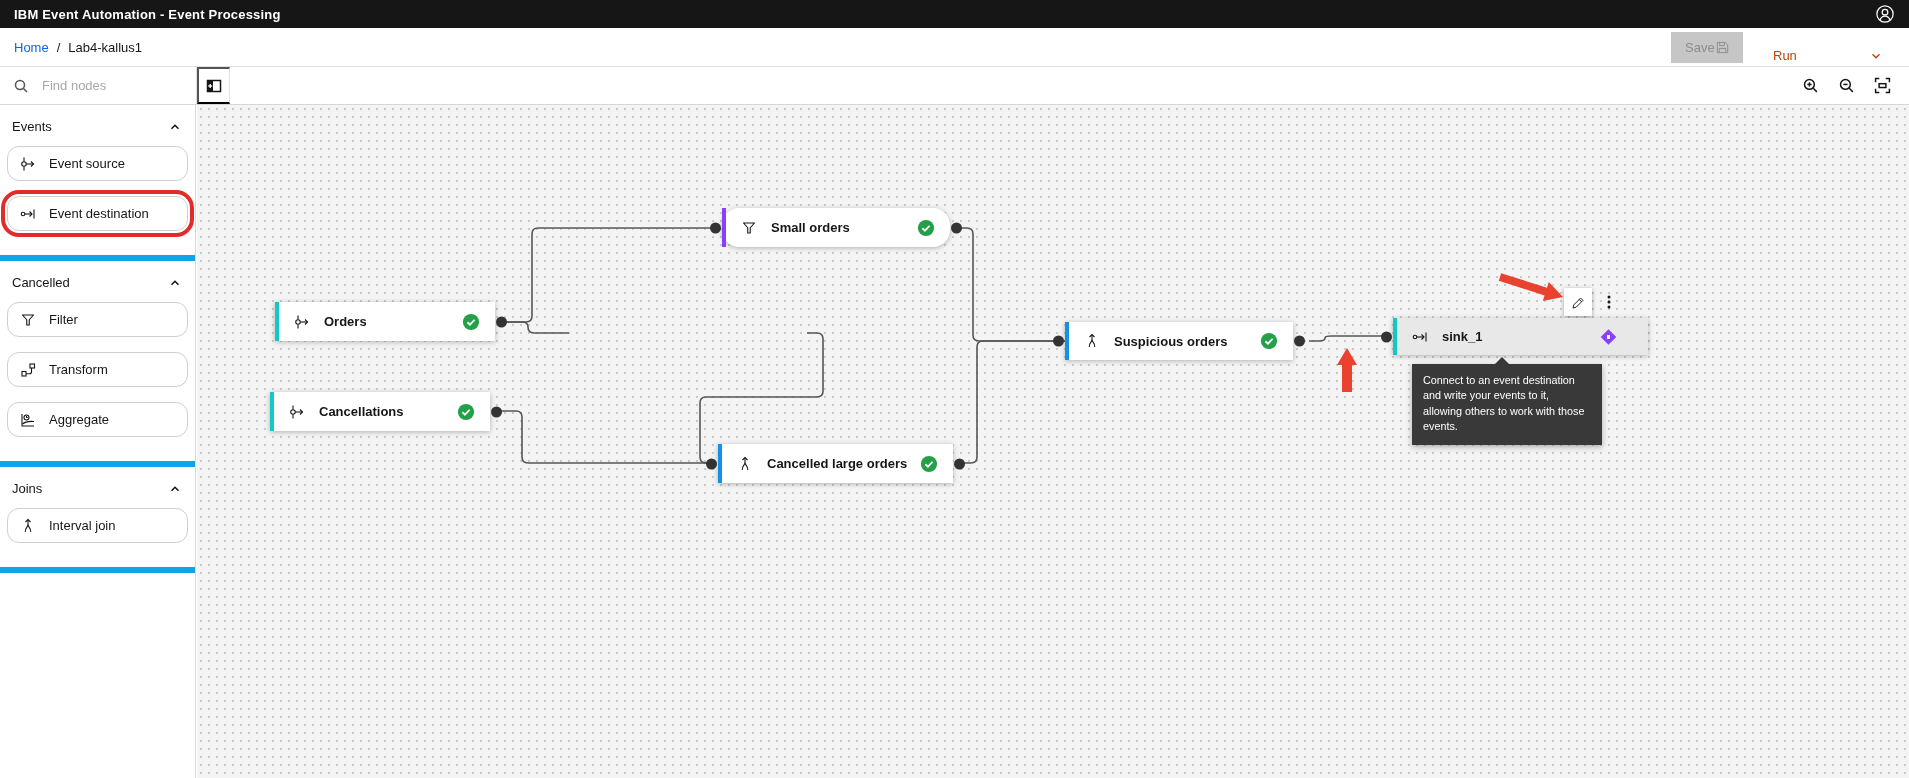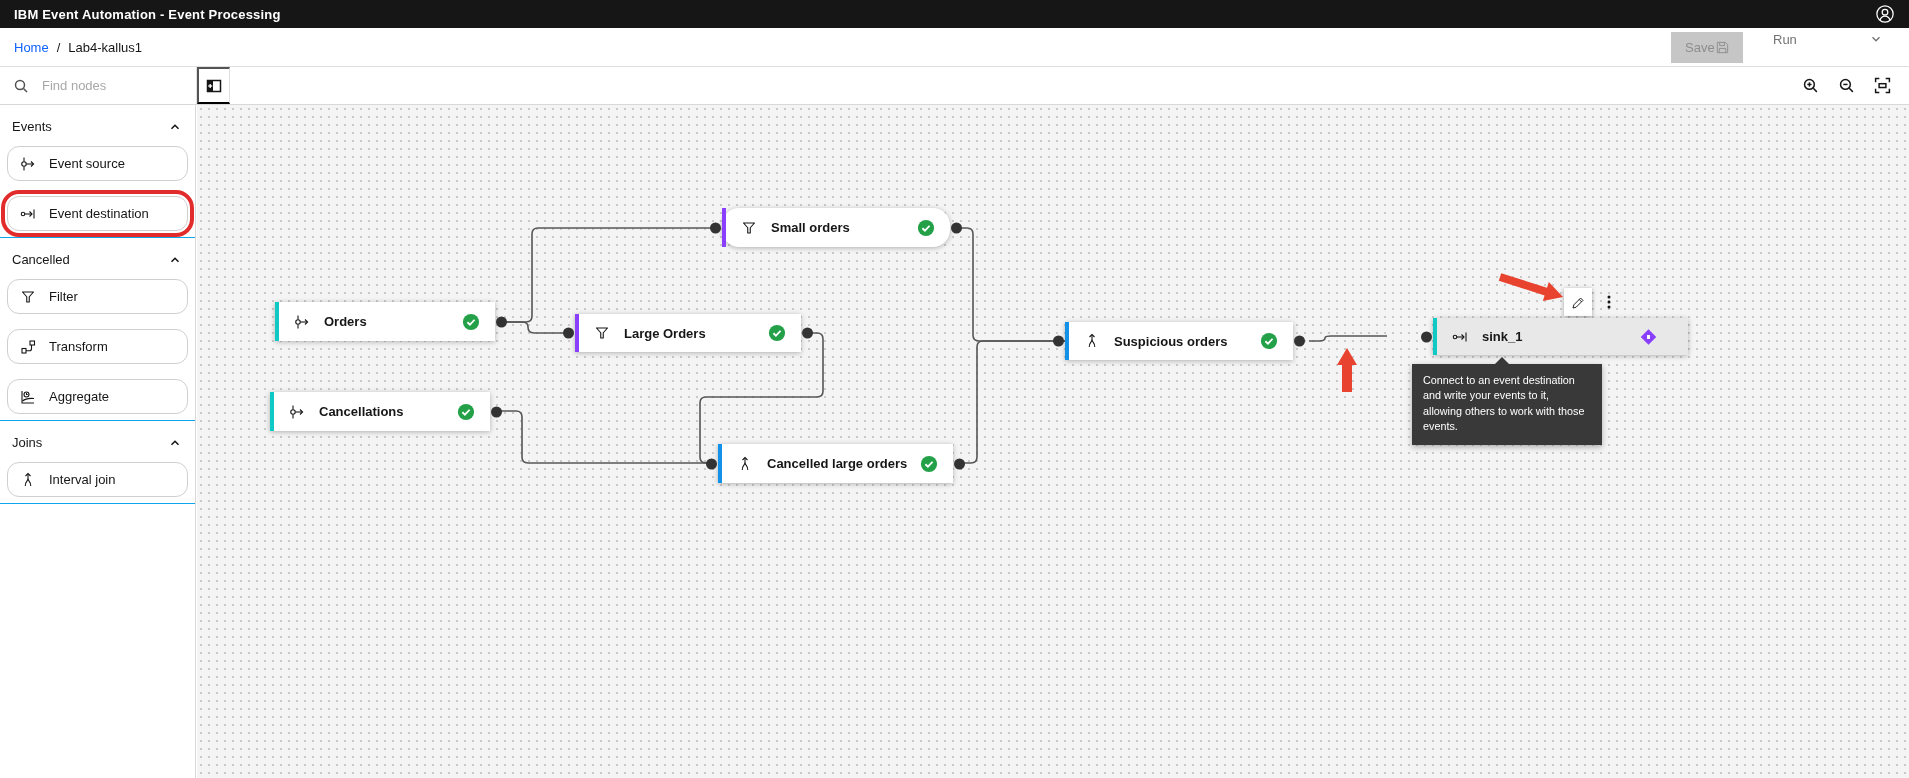--- a/index.html
+++ b/index.html
@@ -12,54 +12,54 @@
   .user-btn{display:flex;align-items:center;cursor:pointer;}
   
   .crumb-row{position:absolute;left:0;top:28px;right:0;height:39px;background:#fff;
       border-bottom:1px solid #e0e0e0;display:flex;align-items:center;justify-content:space-between;box-sizing:border-box;}
   .breadcrumb{display:flex;align-items:center;gap:8px;padding-left:14px;}
   .crumb-home{color:var(--link_blue);cursor:pointer;}
   .action-buttons{display:flex;align-items:center;padding-right:10px;}
   .save-btn{width:72px;height:31px;background:#c6c6c6;color:#8d8d8d;border:none;
       display:flex;align-items:center;justify-content:space-between;padding:0 13px 0 14px;
       font-size:13px;font-family:inherit;margin-right:14px;}
-  .run-btn{width:142px;height:31px;background:transparent;border:none;color:#737373;
-      display:flex;align-items:flex-start;justify-content:space-between;padding:0 16px;
+  .run-btn{width:142px;height:31px;background:transparent;border:none;color:#c2410c;
+      display:flex;align-items:flex-end;justify-content:space-between;padding:0 16px;
       font-size:13px;font-family:inherit;cursor:pointer;}
   
   .toolbar{position:absolute;left:0;top:67px;right:0;height:38px;background:#fff;
       border-bottom:1px solid #d8d8d8;display:flex;align-items:stretch;box-sizing:border-box;}
   .search-wrap{width:197px;display:flex;align-items:center;gap:11px;padding-left:13px;
       border-right:1px solid #e0e0e0;box-sizing:border-box;color:#525252;}
   .search-wrap input{border:none;outline:none;width:130px;font-size:13px;font-family:inherit;color:#161616;}
   .search-wrap input::placeholder{color:#a8a8a8;}
   .panel-btn{width:33px;display:flex;align-items:center;justify-content:center;
       border-right:1px solid #e0e0e0;background:#fff;cursor:pointer;color:#161616;}
   .tb-spacer{flex:1;}
   .zoom-controls{display:flex;align-items:center;gap:10px;padding-right:14px;color:#161616;}
   .tb-icon-btn{width:26px;height:26px;display:flex;align-items:center;justify-content:center;
       background:transparent;border:none;cursor:pointer;color:#161616;}
   
   .sidebar{position:absolute;left:0;top:105px;bottom:0;width:196px;background:#fff;
       border-right:1px solid #d8d8d8;box-sizing:border-box;}
-  .pal-section{border-bottom:1px solid #0ea5e9;padding:10px 7px 6px;}
+  .pal-section{border-bottom:6px solid #0ea5e9;padding:10px 7px 24px;}
   .pal-head{display:flex;align-items:center;justify-content:space-between;padding:4px 6px 12px 5px;cursor:pointer;color:#161616;}
   .pal-item{height:35px;border:1px solid #cfcfcf;background:#fff;border-radius:12px;
       display:flex;align-items:center;gap:13px;padding:0 12px;margin-bottom:15px;cursor:grab;box-sizing:border-box;}
   .pal-item:last-child{margin-bottom:0;}
   .pal-item.highlighted{outline:4px solid var(--highlight_red);outline-offset:2px;}
   .pal-item .picon{display:flex;color:#161616;}
   
   .canvas{position:absolute;left:197px;top:105px;right:0;bottom:0;background:#f4f4f4;
       background-image:radial-gradient(#c9c9c9 1px,transparent 1.3px);background-size:8px 8px;overflow:hidden;}
   .edge-layer{position:absolute;left:0;top:0;width:1712px;height:673px;}
   .edge{fill:none;stroke:var(--wire);stroke-width:1.6;}
   .node{position:absolute;background:#fff;box-shadow:0 1px 5px rgba(0,0,0,.28);
       display:flex;align-items:center;cursor:pointer;box-sizing:border-box;}
-  .node.selected{background:#e8e8e8;margin-left:40px;}
+  .node.selected{background:#e8e8e8;}
   .node .accent{position:absolute;left:0;top:0;bottom:0;width:4px;}
   .node .nicon{margin-left:19px;display:flex;color:#161616;}
   .node .nlabel{margin-left:14px;font-weight:700;font-size:13px;white-space:nowrap;}
   .node .ncheck{position:absolute;right:15px;top:50%;transform:translateY(-50%);display:flex;}
   .node .ndiamond{position:absolute;right:34px;top:50%;width:11px;height:11px;
       transform:translateY(-50%) rotate(45deg);
       background:radial-gradient(circle at 50% 50%,#fff 0 1.8px,var(--accent_purple) 1.9px);}
   .port{position:absolute;width:11px;height:11px;border-radius:50%;background:#333;top:50%;transform:translateY(-50%);}
   .port.left{left:-12px;}  .port.right{right:-12px;}
   
@@ -372,37 +372,20 @@
       <span class="nlabel">Small orders</span>
       <span class="ncheck">
         <svg width="18" height="18" viewBox="0 0 20 20">
           <circle cx="10" cy="10" r="9" fill="var(--valid_green)"></circle>
           <polyline points="6,10.3 8.8,13 14,7.5" fill="none" stroke="#fff" stroke-width="2"></polyline>
         </svg>
       </span>
       <span class="port left"></span>
       <span class="port right"></span>
     </div>
-    <div class="node" style="left: 378px; top: 209px; width: 226px; height: 38px;">
-      <span class="accent" style="background:#8a3ffc;"></span>
-      <span class="nicon">
-        <svg width="16" height="16" viewBox="0 0 32 32">
-          <path d="M5 6 H27 L18.5 15.5 V26 H13.5 V15.5 Z" fill="none" stroke="currentColor" stroke-width="2.2" stroke-linejoin="round"></path>
-        </svg>
-      </span>
-      <span class="nlabel">Large Orders</span>
-      <span class="ncheck">
-        <svg width="18" height="18" viewBox="0 0 20 20">
-          <circle cx="10" cy="10" r="9" fill="var(--valid_green)"></circle>
-          <polyline points="6,10.3 8.8,13 14,7.5" fill="none" stroke="#fff" stroke-width="2"></polyline>
-        </svg>
-      </span>
-      <span class="port left"></span>
-      <span class="port right"></span>
-    </div>
     <div class="node" style="left: 521px; top: 339px; width: 235px; height: 39px;">
       <span class="accent" style="background:#1192e8;"></span>
       <span class="nicon">
         <svg width="16" height="16" viewBox="0 0 32 32">
           <g fill="none" stroke="currentColor" stroke-width="2.2">
             <polyline points="11,8 16,3 21,8"></polyline>
             <line x1="16" y1="3.5" x2="16" y2="13"></line>
             <path d="M16 13 c0 6 -5.5 5 -5.5 15"></path>
             <path d="M16 13 c0 6 5.5 5 5.5 15"></path>
           </g>

